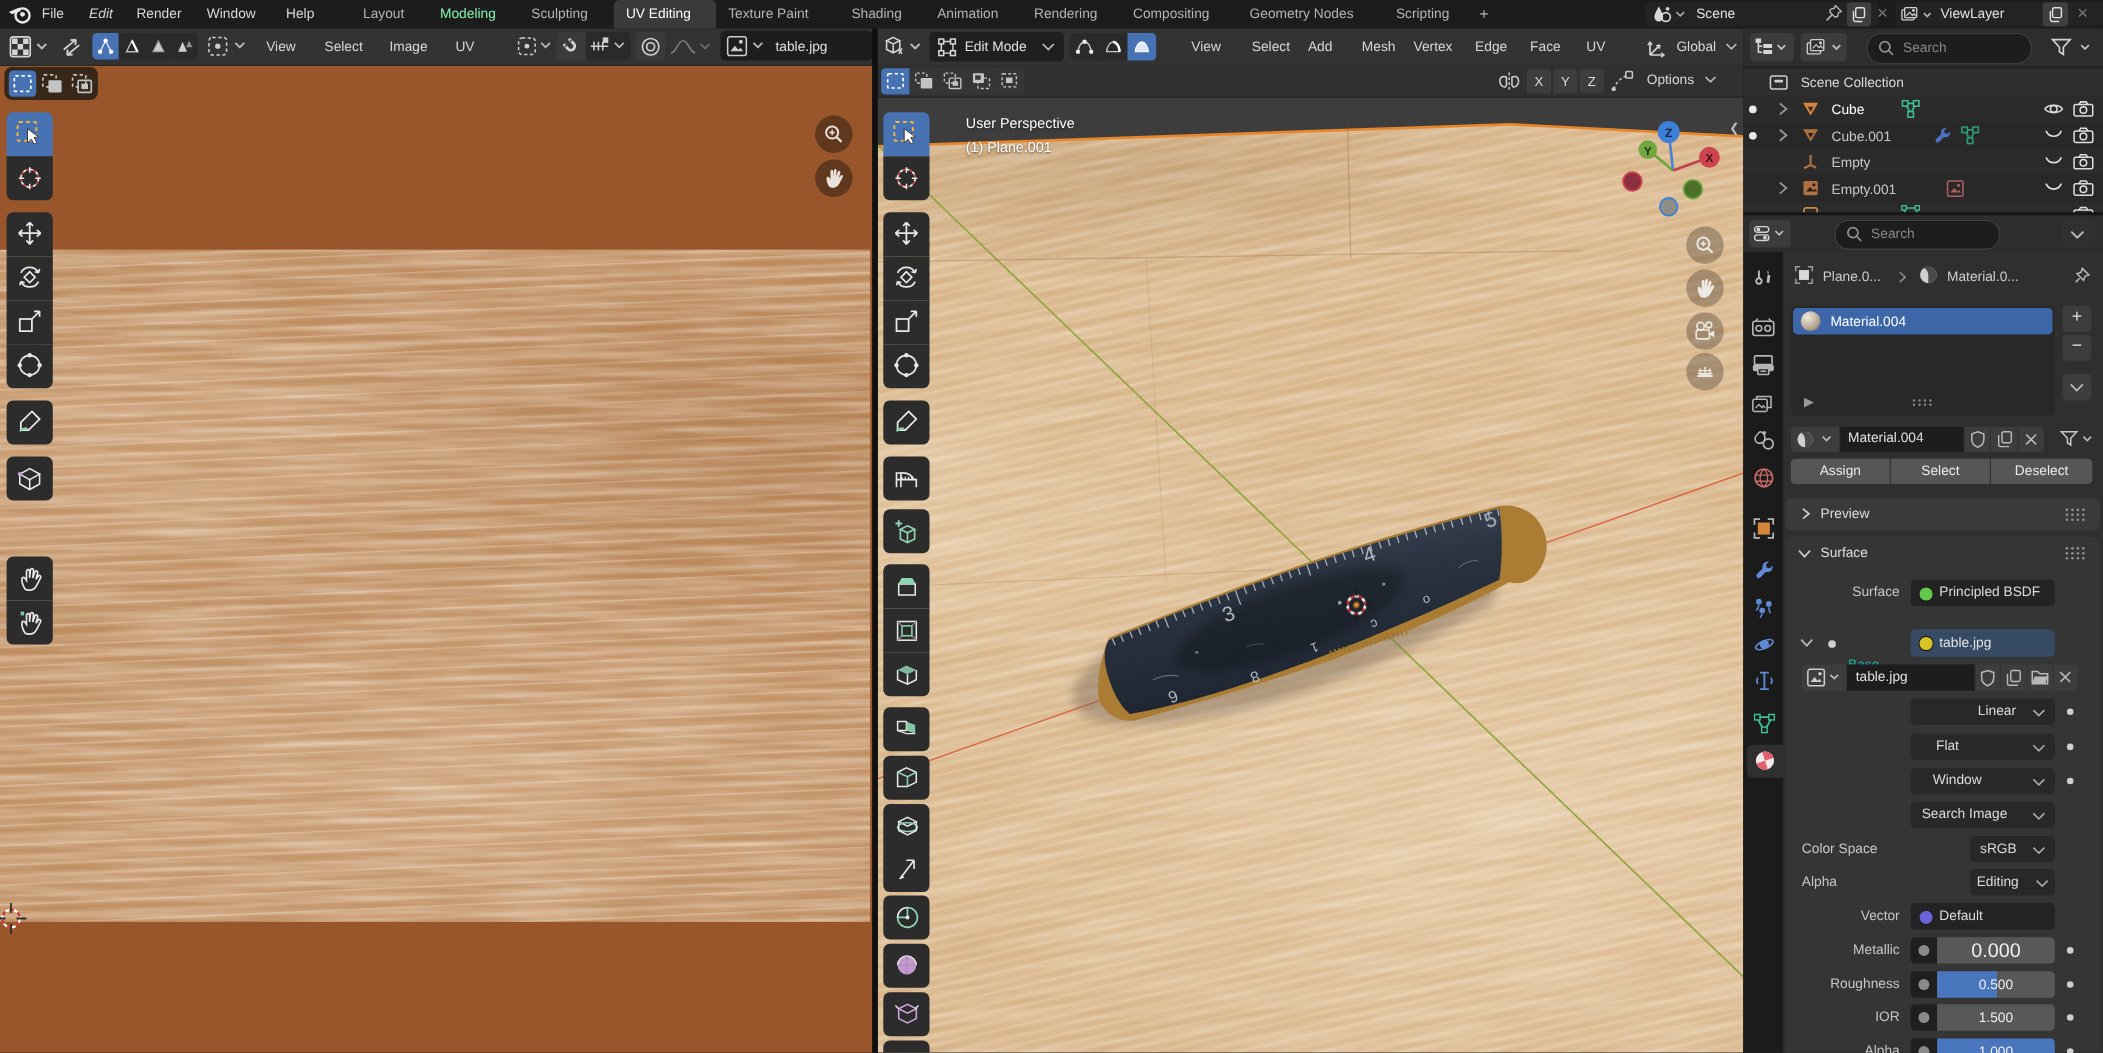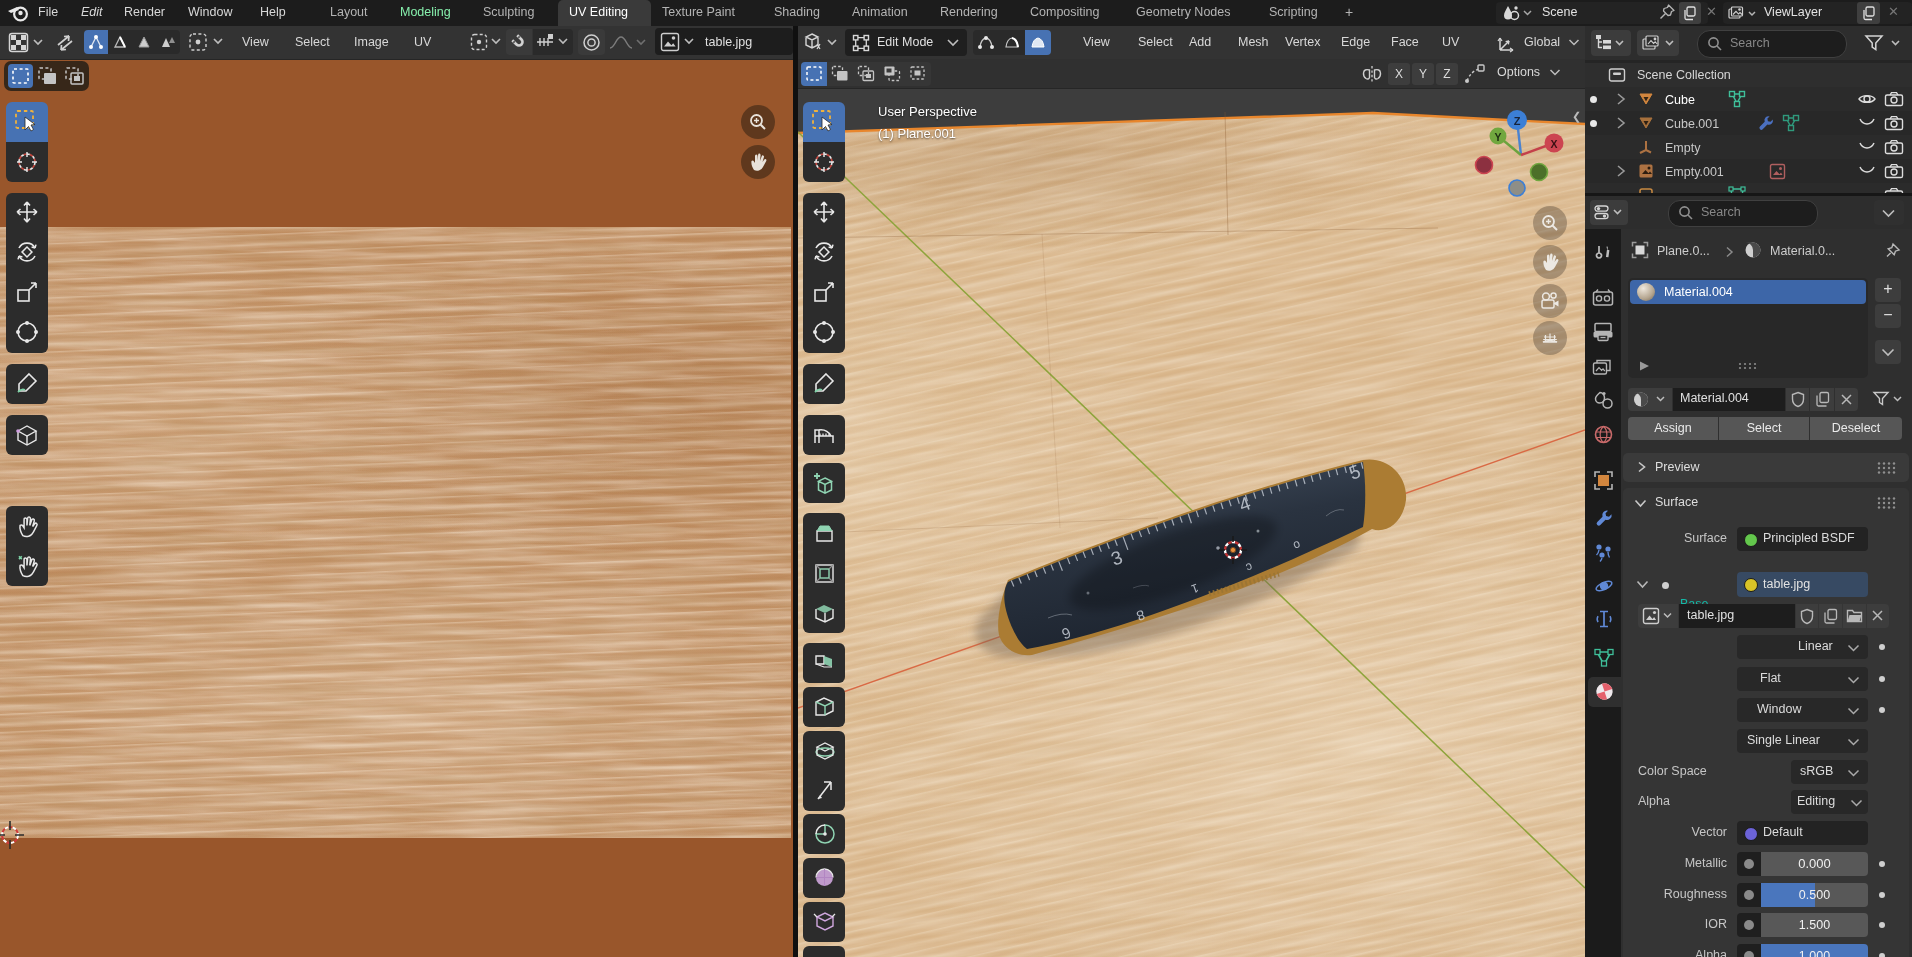--- a/index.html
+++ b/index.html
@@ -1083,21 +1083,21 @@
 <div class="abs" style="left:1879px;top:676px;width:6px;height:6px;border-radius:50%;background:#cfcfcf;"></div>
 
 <div class="abs" style="left:1737px;top:698px;width:131px;height:24px;background:#282828;border-radius:4px;"></div>
 <div class="abs txt" style="left:1757px;top:702px;color:#dcdcdc;">Window</div>
 <svg class="abs" style="left:1847px;top:707px;" width="13" height="9" viewBox="0 0 13 9">
     <path d="M1.5,1.5 l5,5 5,-5" fill="none" stroke="#aaaaaa" stroke-width="1.5"></path>
   </svg>
 <div class="abs" style="left:1879px;top:707px;width:6px;height:6px;border-radius:50%;background:#cfcfcf;"></div>
 
 <div class="abs" style="left:1737px;top:729px;width:131px;height:24px;background:#282828;border-radius:4px;"></div>
-<div class="abs txt" style="left:1747px;top:733px;color:#dcdcdc;">Single Linear</div>
+<div class="abs txt" style="left:1747px;top:733px;color:#dcdcdc;">Search Image</div>
 <svg class="abs" style="left:1847px;top:738px;" width="13" height="9" viewBox="0 0 13 9">
     <path d="M1.5,1.5 l5,5 5,-5" fill="none" stroke="#aaaaaa" stroke-width="1.5"></path>
   </svg>
 
 <div class="abs txt" style="left:1638px;top:764px;color:#c6c6c6;">Color Space</div>
 <div class="abs" style="left:1791px;top:760px;width:77px;height:24px;background:#282828;border-radius:4px;"></div>
 <div class="abs txt" style="left:1800px;top:764px;color:#dcdcdc;">sRGB</div>
 <svg class="abs" style="left:1847px;top:769px;" width="13" height="9" viewBox="0 0 13 9">
     <path d="M1.5,1.5 l5,5 5,-5" fill="none" stroke="#aaaaaa" stroke-width="1.5"></path>
   </svg>
@@ -1110,21 +1110,21 @@
   </svg>
 
 <div class="abs txt" style="left:1637px;top:825px;width:90px;text-align:right;color:#c6c6c6;">Vector</div>
 <div class="abs" style="left:1737px;top:821px;width:131px;height:24px;background:#232323;border-radius:4px;"></div>
 <div class="abs" style="left:1744px;top:827px;width:12px;height:12px;border-radius:50%;background:#6c63d8;border:1px solid #1a1a1a;"></div>
 <div class="abs txt" style="left:1763px;top:825px;color:#dcdcdc;">Default</div>
 
 <div class="abs txt" style="left:1637px;top:856px;width:90px;text-align:right;color:#c6c6c6;">Metallic</div>
 <div class="abs" style="left:1737px;top:852px;width:24px;height:24px;background:#1f1f1f;border-radius:4px 0 0 4px;"></div>
 <div class="abs" style="left:1744px;top:859px;width:10px;height:10px;border-radius:50%;background:#8a8a8a;"></div>
-<div class="abs" style="left:1761px;top:852px;width:107px;height:24px;background:#585858;border-radius:0 4px 4px 0;text-align:center;color:#f0f0f0;font-size:13px;line-height:24px;">0.000</div>
+<div class="abs" style="left:1761px;top:852px;width:107px;height:24px;background:#585858;border-radius:0 4px 4px 0;text-align:center;color:#f0f0f0;font-size:18px;line-height:24px;">0.000</div>
 <div class="abs" style="left:1879px;top:861px;width:6px;height:6px;border-radius:50%;background:#cfcfcf;"></div>
 
 <div class="abs txt" style="left:1637px;top:887px;width:90px;text-align:right;color:#c6c6c6;">Roughness</div>
 <div class="abs" style="left:1737px;top:883px;width:24px;height:24px;background:#1f1f1f;border-radius:4px 0 0 4px;"></div>
 <div class="abs" style="left:1744px;top:890px;width:10px;height:10px;border-radius:50%;background:#8a8a8a;"></div>
 <div class="abs" style="left:1761px;top:883px;width:107px;height:24px;background:linear-gradient(to right,#4a76bd 0,#4a76bd 54px,#585858 54px);border-radius:0 4px 4px 0;text-align:center;color:#f0f0f0;font-size:12.5px;line-height:24px;">0.500</div>
 <div class="abs" style="left:1879px;top:892px;width:6px;height:6px;border-radius:50%;background:#cfcfcf;"></div>
 
 <div class="abs txt" style="left:1637px;top:917px;width:90px;text-align:right;color:#c6c6c6;">IOR</div>
 <div class="abs" style="left:1737px;top:913px;width:24px;height:24px;background:#1f1f1f;border-radius:4px 0 0 4px;"></div>

